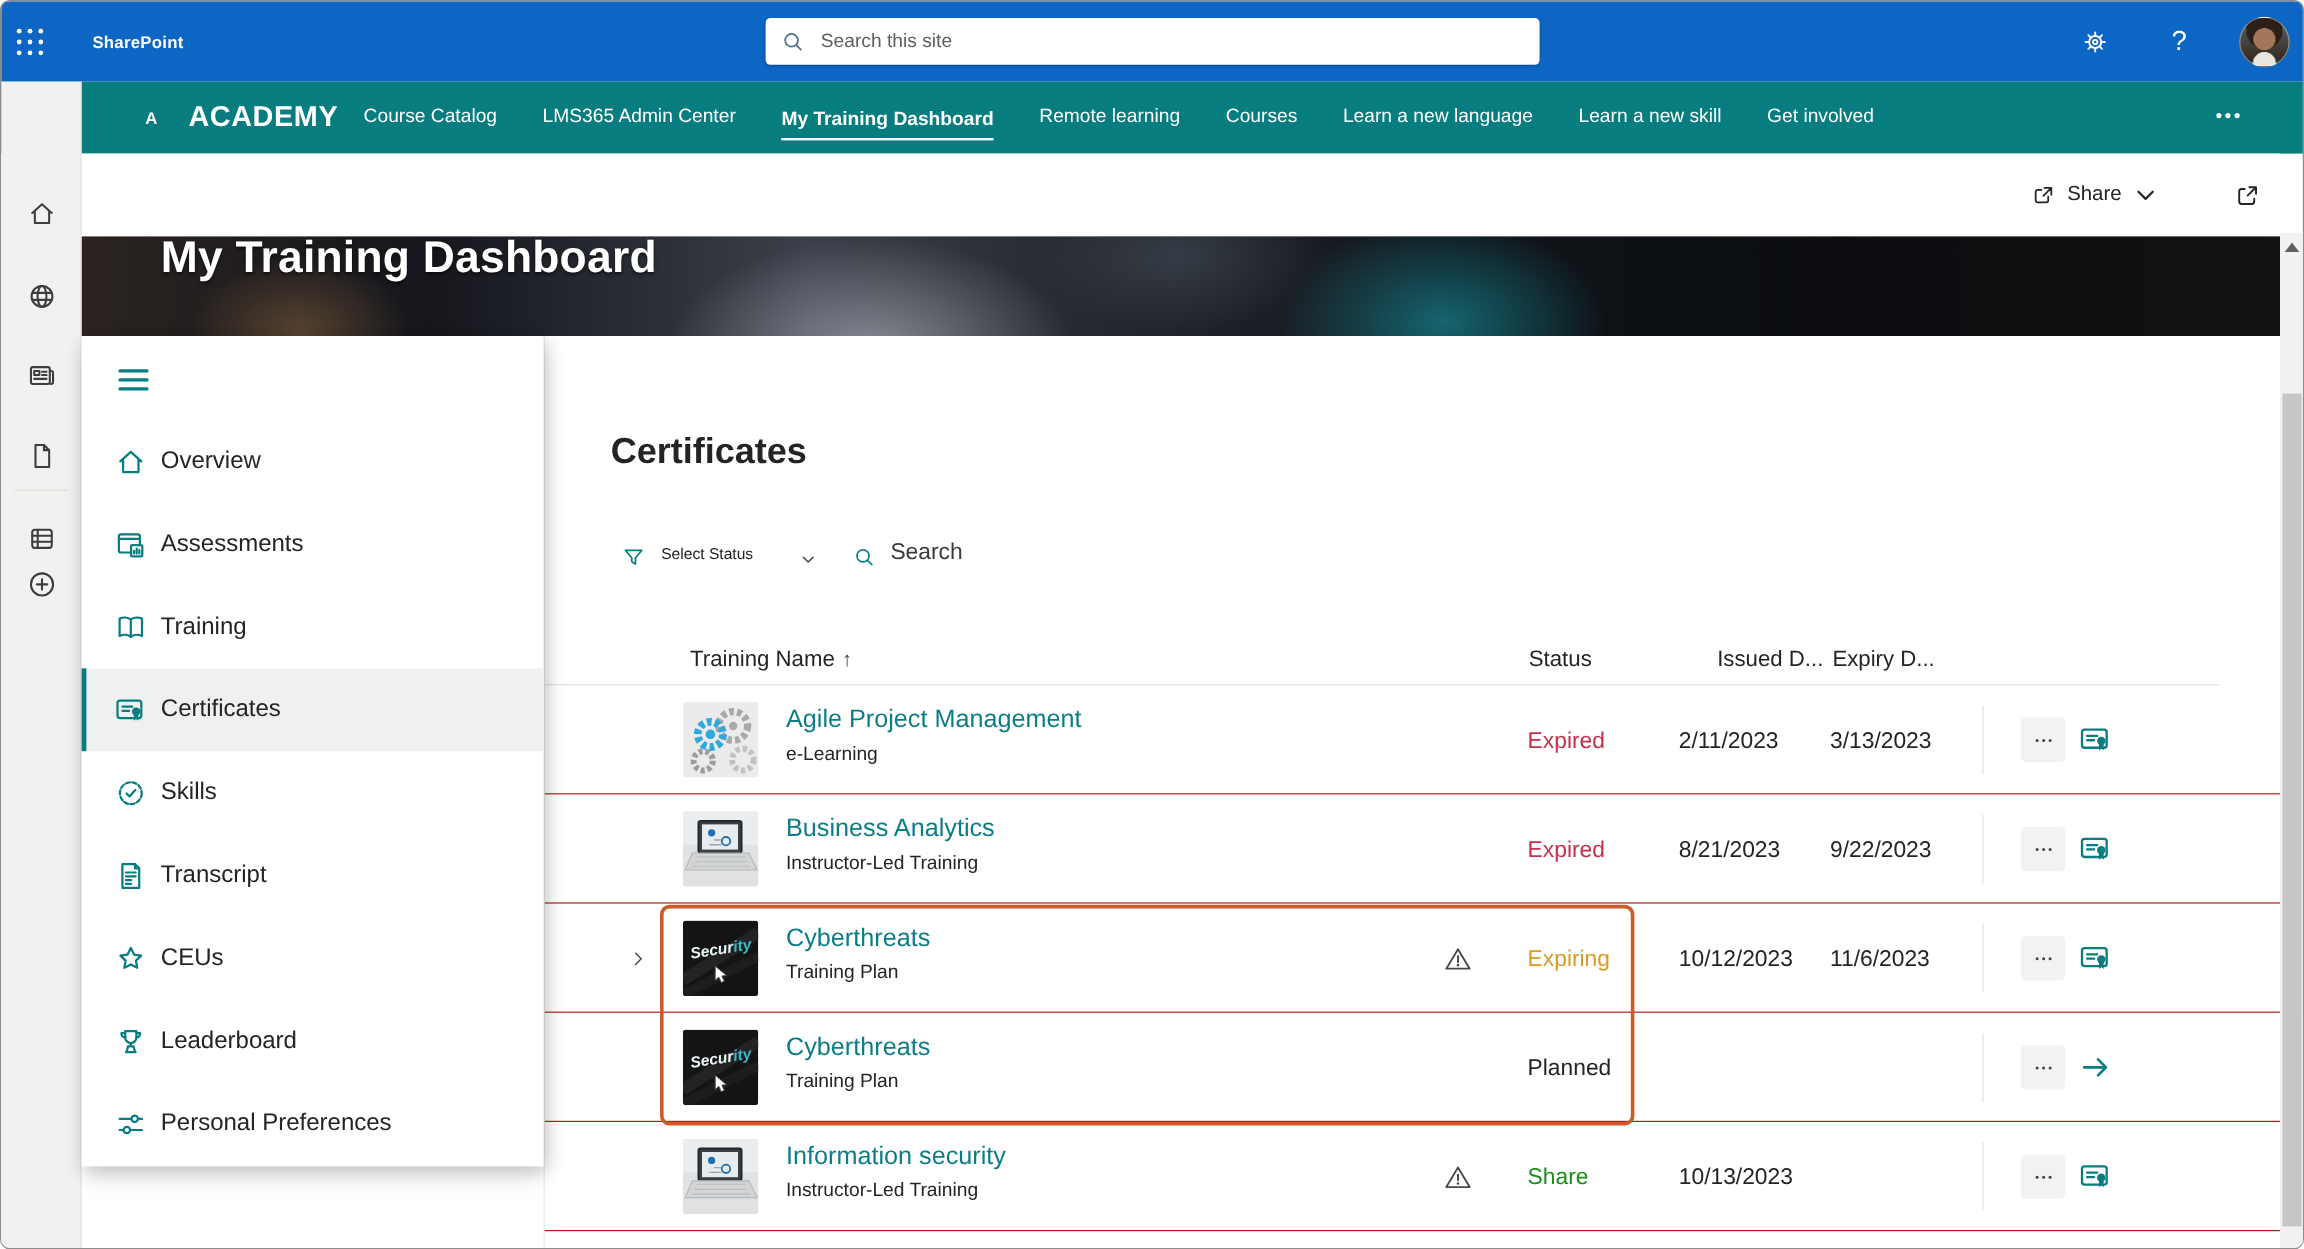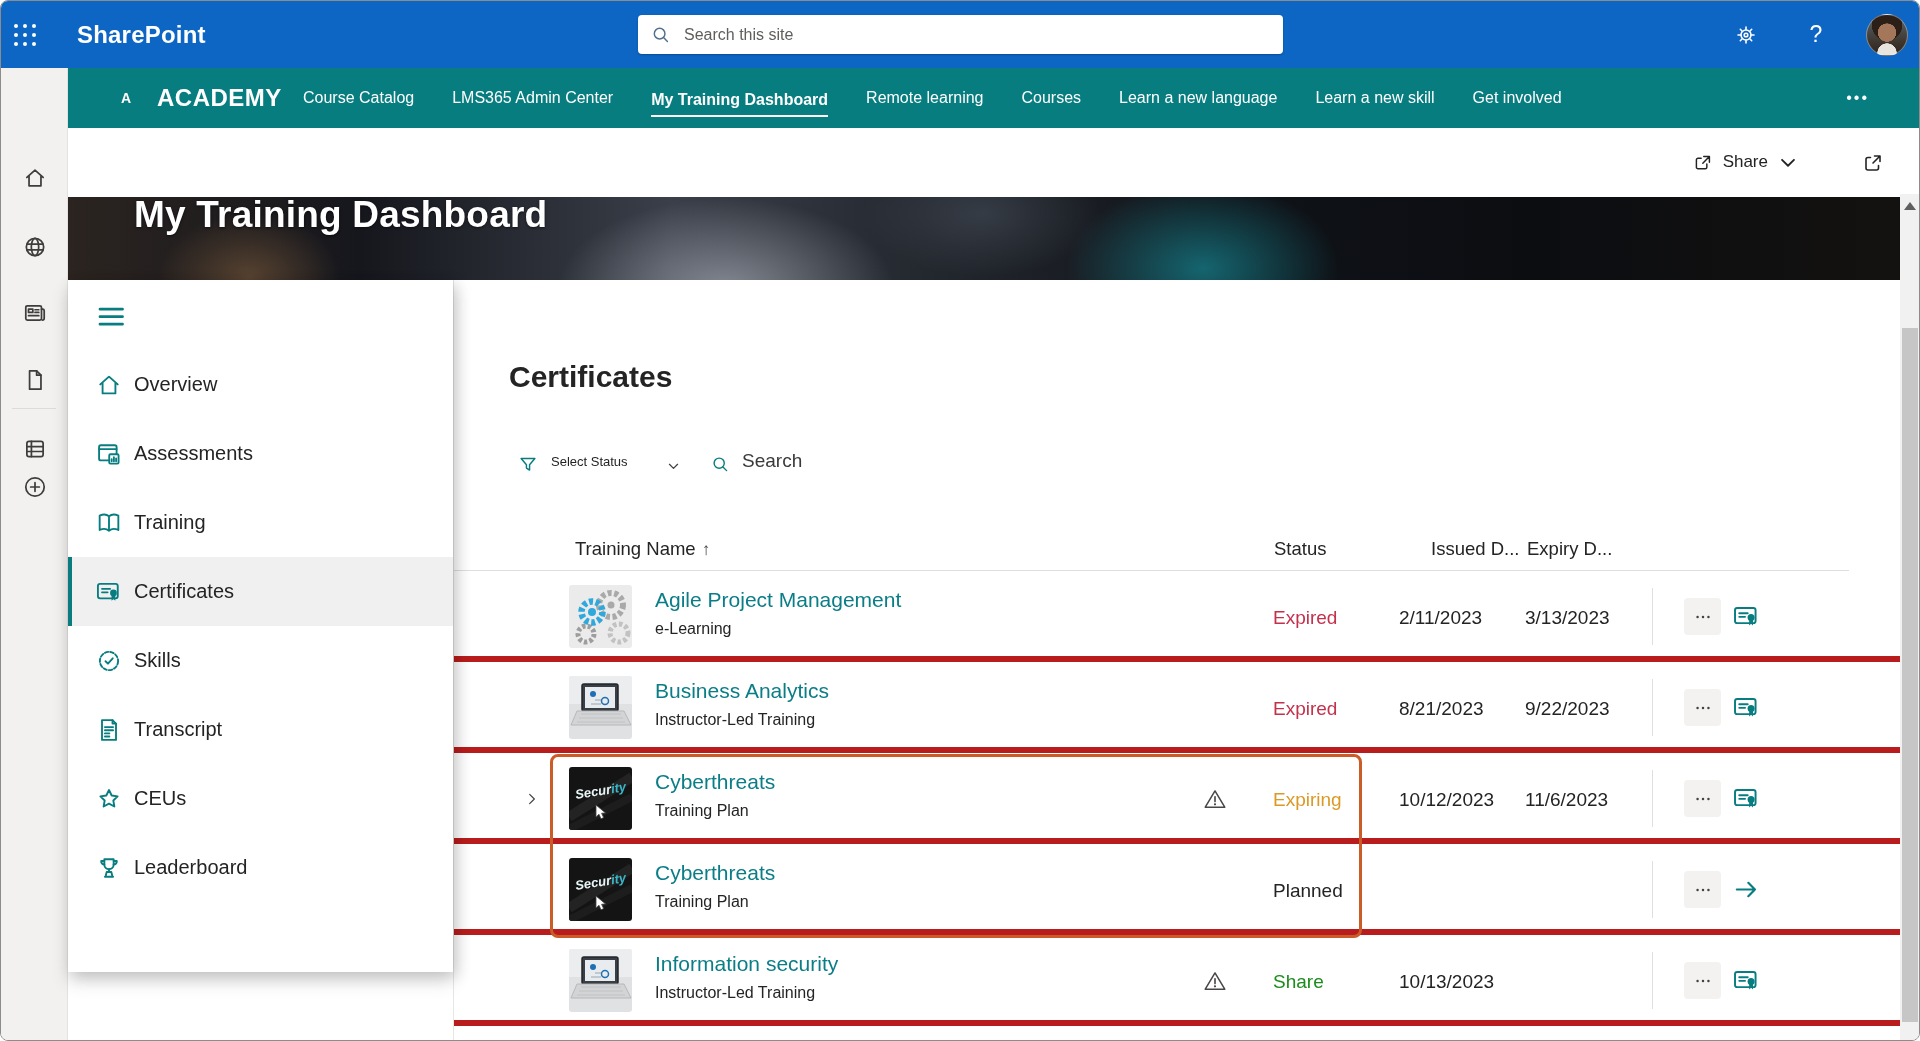--- a/index.html
+++ b/index.html
@@ -9,21 +9,21 @@
   #window {
     position:relative; width:1920px; height:1041px; overflow:hidden;
     border:1px solid #8c8c8c; border-radius:8px; background:#fff;
   }
 
   
   .suite-bar { position:absolute; left:0; top:0; width:1920px; height:67px; background:#0d65c4; display:flex; align-items:center; }
   .waffle { width:48px; height:67px; display:flex; align-items:center; justify-content:center; cursor:pointer; }
   .waffle-grid { display:grid; grid-template-columns:repeat(3,4px); grid-template-rows:repeat(3,4px); gap:5px; }
   .waffle-grid i { width:4px; height:4px; background:#fff; border-radius:50%; }
-  .suite-title { color:#fff; font-size:24px; font-weight:700; margin-left:28px; letter-spacing:.2px; }
+  .suite-title { color:#fff; font-size:14px; font-weight:700; margin-left:28px; letter-spacing:.2px; }
   .suite-search { position:absolute; left:637px; top:14px; width:645px; height:39px; background:#fff; border-radius:4px; display:flex; align-items:center; padding:0 12px; box-shadow:0 1px 2px rgba(0,0,0,.25); }
   .suite-search .icon { width:22px; height:22px; color:#51708f; flex:0 0 auto; }
   .suite-search input { border:none; outline:none; font-size:16px; margin-left:12px; width:100%; font-family:inherit; color:#242424; }
   .suite-search input::placeholder { color:#605e5c; }
   .suite-right { position:absolute; right:0; top:0; height:67px; display:flex; align-items:center; gap:30px; padding-right:13px; }
   .suite-btn { width:40px; height:40px; display:flex; align-items:center; justify-content:center; color:#fff; cursor:pointer; }
   .suite-btn .icon { width:24px; height:24px; }
   .help-glyph { font-size:23px; color:#fff; font-weight:400; }
   .avatar { width:42px; height:42px; border-radius:50%; cursor:pointer;
     background:
@@ -88,21 +88,21 @@
   .table-search-icon { position:absolute; left:256px; top:6px; width:21px; height:21px; color:#077d80; }
   .table-search { position:absolute; left:288px; top:2px; width:150px; border:none; outline:none; font-size:19px; font-family:inherit; color:#242424; background:transparent; }
   .table-search::placeholder { color:#3b3a39; }
 
   .table-head { position:absolute; left:0; top:248px; width:1395px; height:43px; border-bottom:1px solid #e1dfdd; font-size:18.5px; color:#242424; }
   .th { position:absolute; bottom:10px; white-space:nowrap; cursor:pointer; }
   .th-name { left:121px; } .th-status { left:820px; } .th-issued { left:946px;margin-left:31px; } .th-expiry { left:1073px; }
   .sort-arrow { font-size:17px; margin-left:6px; color:#424242; }
 
   .rows { position:absolute; left:0; top:291px; width:1447px; }
-  .row { position:relative; height:91px; border-bottom:6px solid #b91c1c;text-decoration:underline; }
+  .row { position:relative; height:91px; border-bottom:1px solid #b91c1c;text-decoration:underline; }
   .row-chevron { position:absolute; left:70px; top:38px; width:16px; height:16px; color:#424242; cursor:pointer; }
   .thumb { position:absolute; left:115px; top:14px; width:63px; height:63px; border-radius:3px; overflow:hidden; }
   .name-block { position:absolute; left:201px; top:17px; }
   .t-name { font-size:21px; color:#0a7d87; cursor:pointer; }
   .t-type { font-size:16px; color:#242424; margin-top:8px; }
   .warn { position:absolute; left:748px; top:33px; width:26px; height:26px; color:#494745; }
   .status { position:absolute; left:819px; top:36px; font-size:19px; }
   .issued { position:absolute; left:945px; top:36px; font-size:19px; color:#242424; }
   .expiry { position:absolute; left:1071px; top:36px; font-size:19px; color:#242424; }
   .vdiv { position:absolute; left:1198px; top:17px; height:57px; border-left:1px solid #e1dfdd; }
@@ -336,20 +336,30 @@
         <div class="menu-item">
           <span class="m-icon">
             <svg class="fit" viewBox="0 0 24 24" fill="none" stroke="currentColor" stroke-width="1.6" stroke-linecap="round" stroke-linejoin="round">
               <path d="M8 4.5 h8 V9 a4 4 0 0 1-8 0 z"></path>
               <path d="M8 6 H5.3 a2.7 2.7 0 0 0 2.8 3 M16 6 h2.7 a2.7 2.7 0 0 1-2.8 3"></path>
               <path d="M12 13 v2.4 M10 15.4 h4 l1 4.1 H9 z M8.5 19.5 h7"></path>
             </svg>
           </span>
           <span class="m-label">Leaderboard</span>
         </div>
+        <div class="menu-item">
+          <span class="m-icon">
+            <svg class="fit" viewBox="0 0 24 24" fill="none" stroke="currentColor" stroke-width="1.6" stroke-linecap="round" stroke-linejoin="round">
+              <path d="M4 8 h16 M4 16 h16"></path>
+              <circle cx="14.8" cy="8" r="2.3" fill="#ffffff"></circle>
+              <circle cx="9.2" cy="16" r="2.3" fill="#ffffff"></circle>
+            </svg>
+          </span>
+          <span class="m-label">Personal Preferences</span>
+        </div>
       </div>
   </div>
 
   <div class="main">
     <div class="main-title">Certificates</div>
 
     <div class="filter-row">
       <span class="funnel icon">
           <svg class="fit" viewBox="0 0 24 24" fill="none" stroke="currentColor" stroke-width="1.6" stroke-linecap="round" stroke-linejoin="round">
             <path d="M4.5 5 h15 l-5.8 6.8 V17.5 l-3.4-2.2 V11.8 z"></path>

